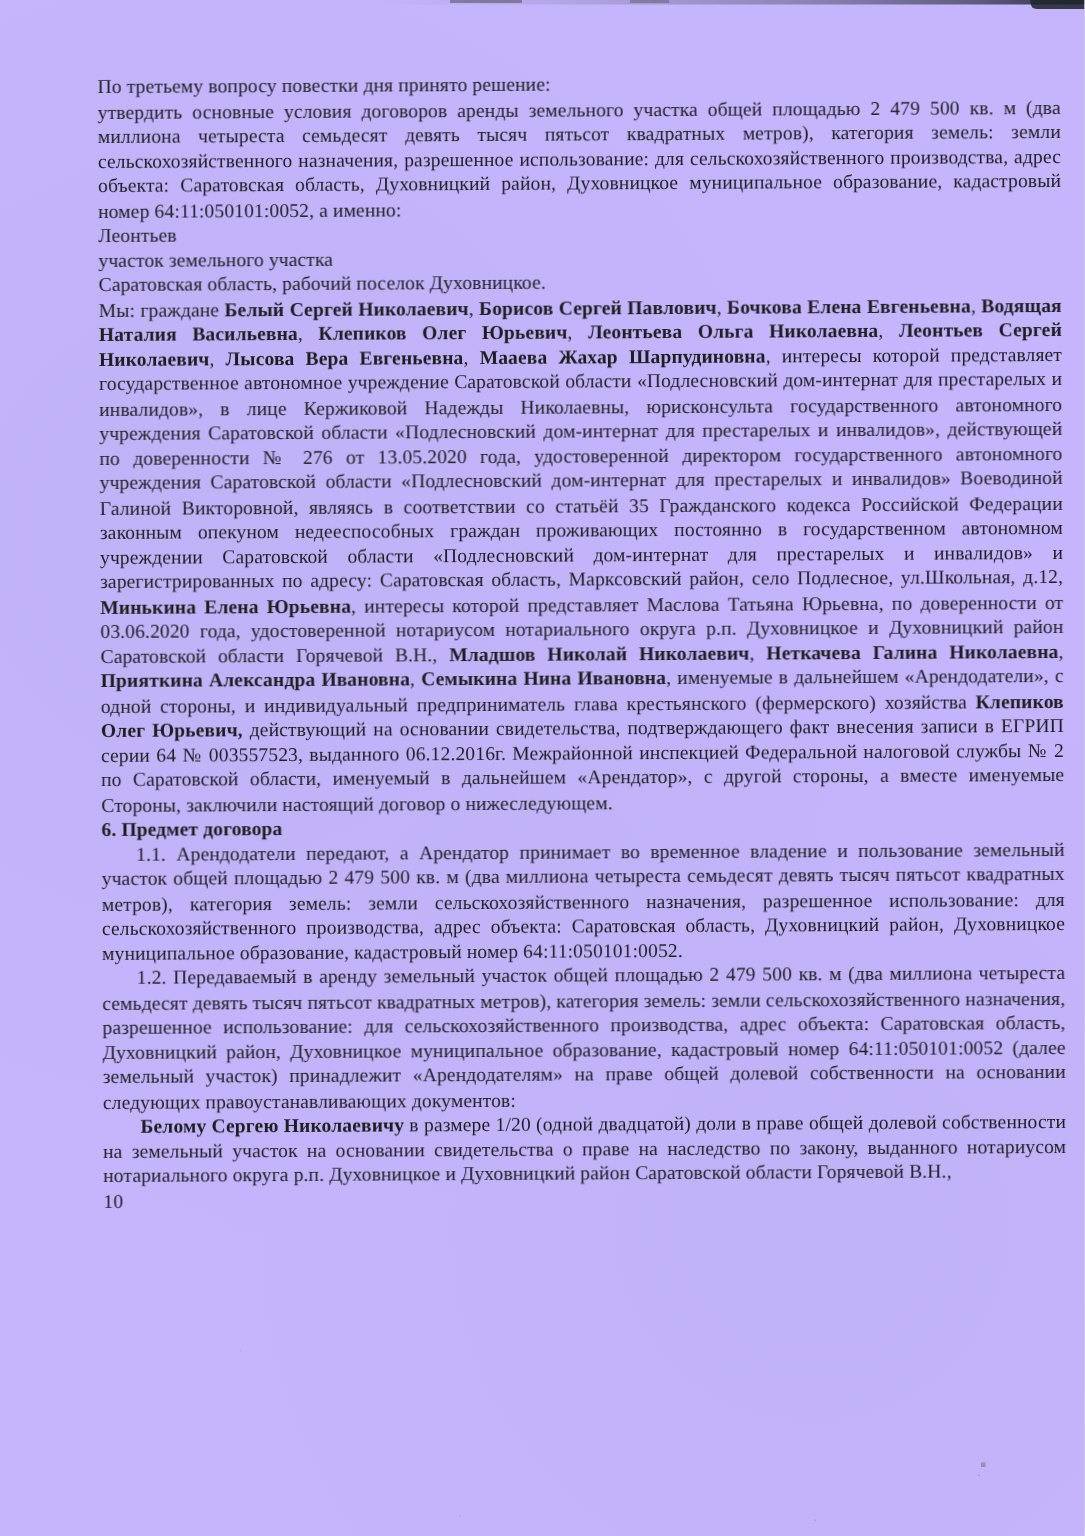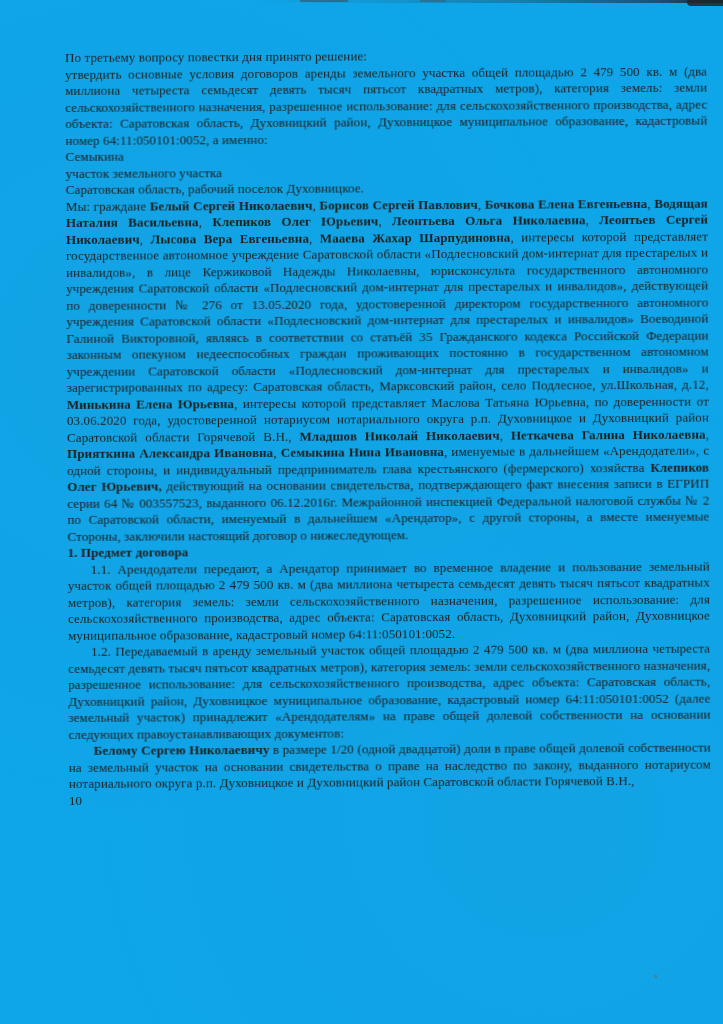--- a/index.html
+++ b/index.html
@@ -6,21 +6,21 @@
     margin: 0;
     padding: 0;
     background: #e8e8e6;
     font-family: "Liberation Serif", "DejaVu Serif", serif;
   }
   .page {
     position: relative;
     width: 723px;
     height: 1024px;
     margin: 0 auto;
-    background: #0ea5e9;
+    background: #c4b5fd;
     overflow: hidden;
     box-shadow: 0 0 6px rgba(0,0,0,0.25);
   }
   
   .page::before {
     content: "";
     position: absolute;
     inset: 0;
     background:
       radial-gradient(circle at 20% 35%, rgba(120,120,115,0.045), transparent 55%),
@@ -111,24 +111,24 @@
   <div class="scan-top-line" data-name="scan-artifact-top-line"></div>
   <div class="scan-corner-blob" data-name="scan-artifact-corner-blob"></div>
   <div class="scan-mark-a" data-name="scan-artifact-mark"></div>
   <div class="scan-mark-b" data-name="scan-artifact-mark"></div>
   <div class="scan-speckles" data-name="scan-speckle"></div>
 
   <div class="content" data-name="document-content">
     <div data-name="document-body">
         <p data-name="resolution-intro"><span data-name="text-run">По третьему вопросу повестки дня принято решение:</span></p>
         <p data-name="resolution-body"><span data-name="text-run">утвердить основные условия договоров аренды земельного участка общей площадью 2 479 500 кв. м (два миллиона четыреста семьдесят девять тысяч пятьсот квадратных метров), категория земель: земли сельскохозяйственного назначения, разрешенное использование: для сельскохозяйственного производства, адрес объекта: Саратовская область, Духовницкий район, Духовницкое муниципальное образование,  кадастровый номер 64:11:050101:0052, а именно:</span></p>
-        <p data-name="contract-title-line1"><span data-name="text-run">Семыкина</span></p>
+        <p data-name="contract-title-line1"><span data-name="text-run">Леонтьев</span></p>
         <p data-name="contract-title-line2"><span data-name="text-run">участок земельного участка</span></p>
         <p data-name="contract-place"><span data-name="text-run">Саратовская область, рабочий поселок Духовницкое.</span></p>
         <p data-name="parties"><span data-name="text-run">Мы: граждане </span><span data-name="text-run-bold" class="b">Белый Сергей Николаевич</span><span data-name="text-run">, </span><span data-name="text-run-bold" class="b">Борисов Сергей Павлович</span><span data-name="text-run">, </span><span data-name="text-run-bold" class="b">Бочкова Елена Евгеньевна</span><span data-name="text-run">, </span><span data-name="text-run-bold" class="b">Водящая Наталия Васильевна</span><span data-name="text-run">, </span><span data-name="text-run-bold" class="b">Клепиков Олег Юрьевич</span><span data-name="text-run">, </span><span data-name="text-run-bold" class="b">Леонтьева Ольга Николаевна</span><span data-name="text-run">, </span><span data-name="text-run-bold" class="b">Леонтьев Сергей Николаевич</span><span data-name="text-run">, </span><span data-name="text-run-bold" class="b">Лысова Вера Евгеньевна</span><span data-name="text-run">, </span><span data-name="text-run-bold" class="b">Мааева Жахар Шарпудиновна</span><span data-name="text-run">, интересы которой представляет государственное автономное учреждение Саратовской области «Подлесновский дом-интернат для престарелых и инвалидов», в лице Кержиковой Надежды Николаевны, юрисконсульта государственного автономного учреждения Саратовской области «Подлесновский дом-интернат для престарелых и инвалидов», действующей по доверенности № 276 от 13.05.2020 года, удостоверенной директором государственного автономного учреждения Саратовской области «Подлесновский дом-интернат для престарелых и инвалидов» Воеводиной Галиной Викторовной, являясь в соответствии со статьёй 35 Гражданского кодекса Российской Федерации законным опекуном недееспособных граждан проживающих постоянно в  государственном автономном учреждении Саратовской области «Подлесновский дом-интернат для престарелых и инвалидов» и зарегистрированных по адресу: Саратовская область, Марксовский район, село Подлесное, ул.Школьная, д.12, </span><span data-name="text-run-bold" class="b">Минькина Елена Юрьевна</span><span data-name="text-run">, интересы которой представляет Маслова Татьяна Юрьевна, по доверенности от 03.06.2020 года, удостоверенной нотариусом нотариального округа р.п. Духовницкое и Духовницкий район Саратовской области Горячевой В.Н., </span><span data-name="text-run-bold" class="b">Младшов Николай Николаевич</span><span data-name="text-run">, </span><span data-name="text-run-bold" class="b">Неткачева Галина Николаевна</span><span data-name="text-run">, </span><span data-name="text-run-bold" class="b">Прияткина Александра Ивановна</span><span data-name="text-run">, </span><span data-name="text-run-bold" class="b">Семыкина Нина Ивановна</span><span data-name="text-run">, именуемые в дальнейшем «Арендодатели», с одной стороны, и индивидуальный предприниматель глава крестьянского (фермерского) хозяйства </span><span data-name="text-run-bold" class="b">Клепиков Олег Юрьевич,</span><span data-name="text-run"> действующий на основании свидетельства, подтверждающего факт внесения записи в ЕГРИП серии 64 № 003557523, выданного 06.12.2016г. Межрайонной инспекцией Федеральной налоговой службы № 2 по Саратовской области, именуемый в дальнейшем «Арендатор», с другой стороны, а вместе именуемые Стороны, заключили настоящий договор о нижеследующем.</span></p>
-        <p data-name="section-1-heading"><span data-name="text-run-bold" class="b">1.  Предмет договора</span></p>
+        <p data-name="section-1-heading"><span data-name="text-run-bold" class="b">6.  Предмет договора</span></p>
         <p data-name="clause-1-1"><span data-name="text-run">1.1. Арендодатели передают, а Арендатор принимает во временное владение и пользование земельный участок общей площадью 2 479 500 кв. м (два миллиона четыреста семьдесят девять тысяч пятьсот квадратных метров), категория земель: земли сельскохозяйственного назначения, разрешенное использование: для сельскохозяйственного производства, адрес объекта: Саратовская область, Духовницкий район, Духовницкое муниципальное образование,   кадастровый номер 64:11:050101:0052.</span></p>
         <p data-name="clause-1-2"><span data-name="text-run">1.2. Передаваемый в аренду земельный участок общей площадью 2 479 500 кв. м (два миллиона четыреста семьдесят девять тысяч пятьсот квадратных метров), категория земель: земли сельскохозяйственного назначения, разрешенное использование: для сельскохозяйственного производства, адрес объекта: Саратовская область, Духовницкий район, Духовницкое муниципальное образование,   кадастровый номер 64:11:050101:0052 (далее земельный участок) принадлежит «Арендодателям» на праве общей долевой собственности на основании следующих правоустанавливающих документов:</span></p>
         <p data-name="ownership-bely"><span data-name="text-run-bold" class="b">Белому Сергею Николаевичу</span><span data-name="text-run"> в размере 1/20 (одной двадцатой) доли в праве общей долевой собственности на земельный участок на основании свидетельства о праве на наследство по закону, выданного нотариусом нотариального округа р.п. Духовницкое и Духовницкий район Саратовской области Горячевой В.Н.,</span></p>
       </div>
     <p data-name="page-number">10</p>
   </div>
 </div>
 
 </body></html>

